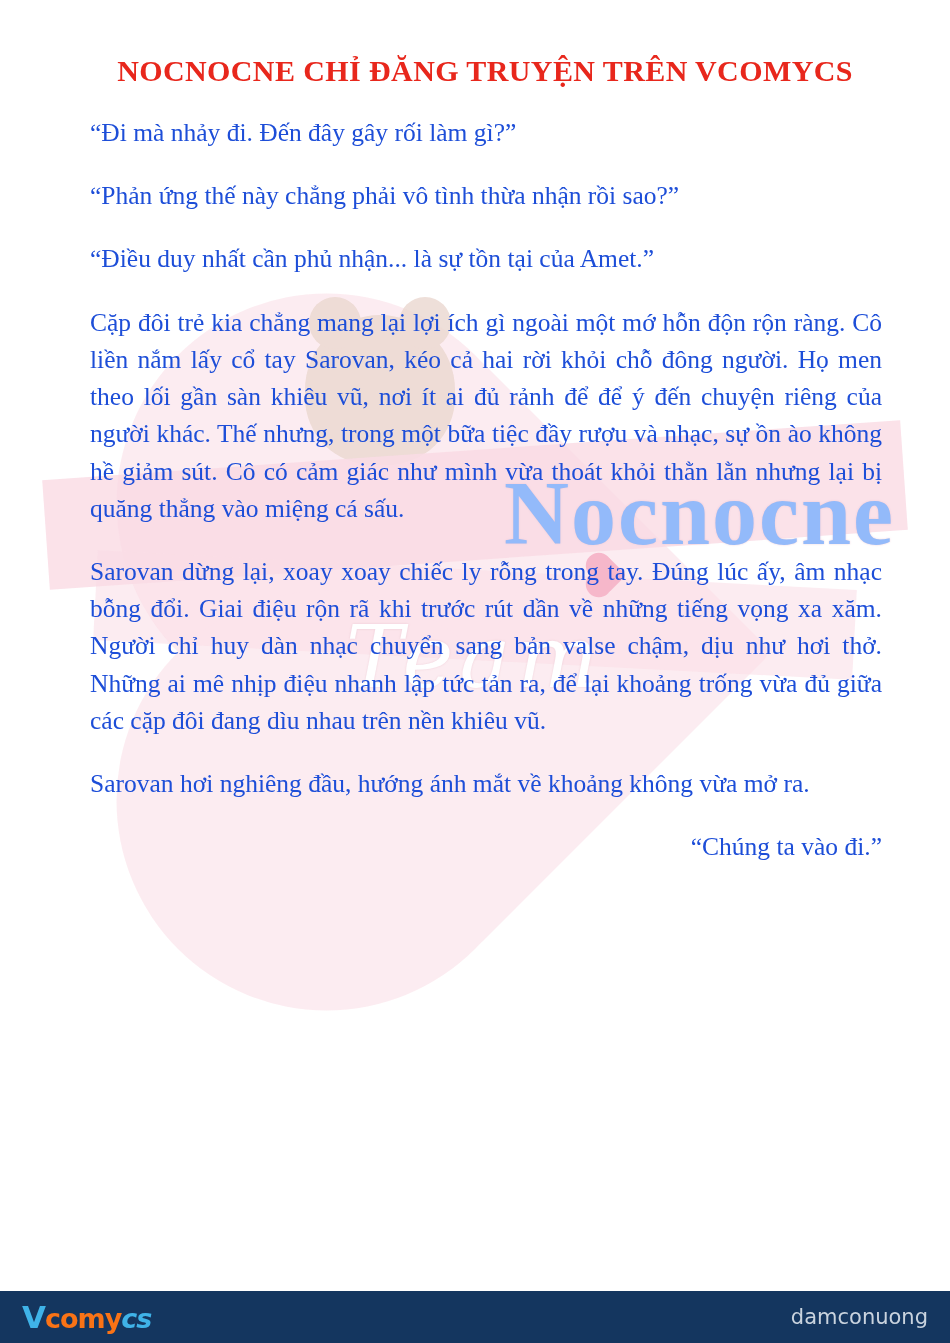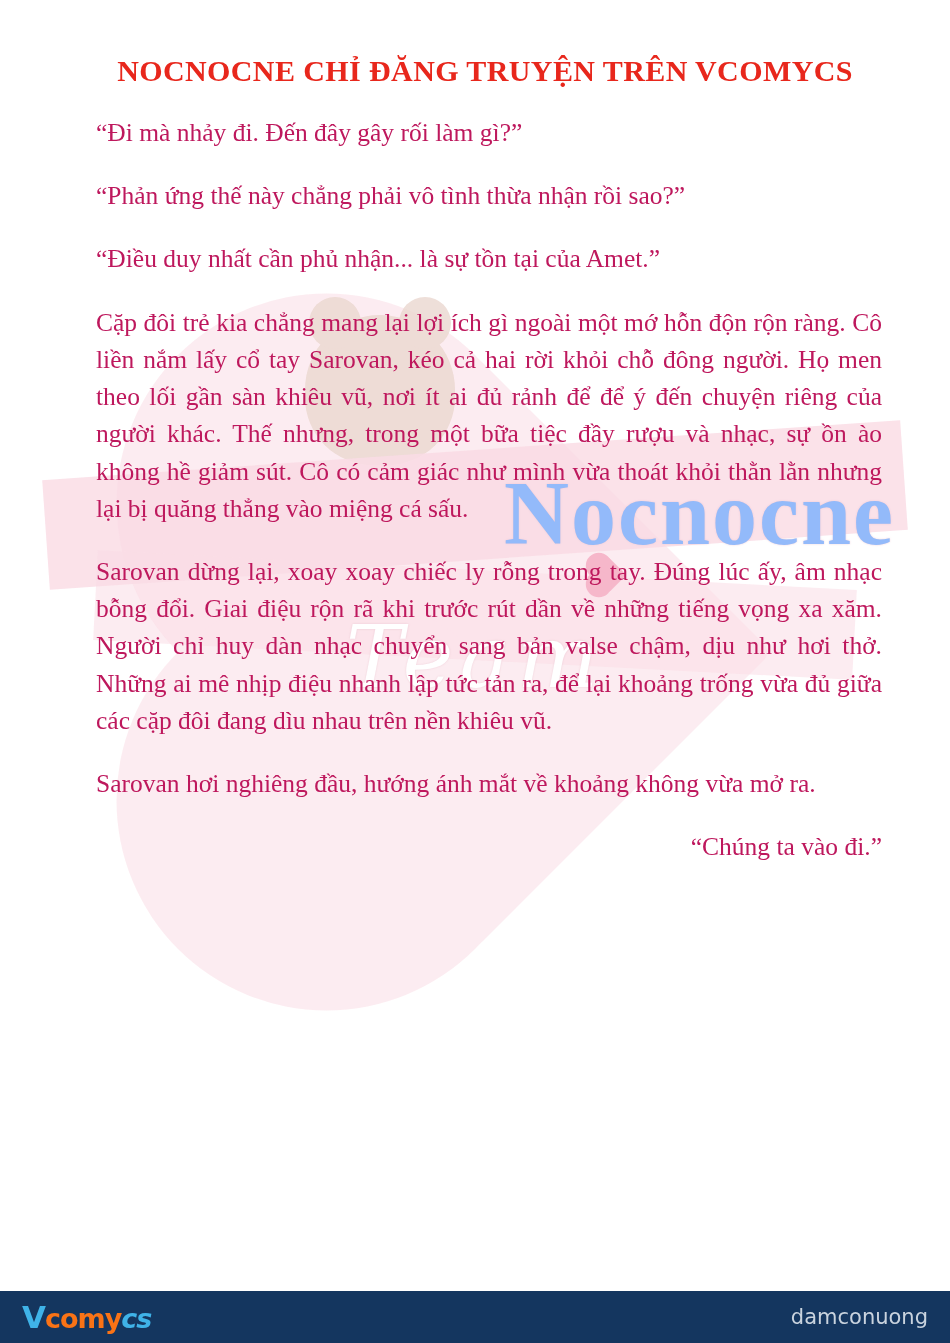--- a/index.html
+++ b/index.html
@@ -149,24 +149,24 @@
     text-align: center;
     color: #e8271c;
     font-family: "Liberation Serif", serif;
     font-weight: bold;
     font-size: 30px;
     letter-spacing: .4px;
     margin: 8px 0 26px 0;
     white-space: nowrap;
   }
   p.para {
-    margin: 0 0 26px 8px;
+    margin: 0 0 26px 2px;
     font-size: 25.5px;
     line-height: 1.46;
-    color: #be185d;
+    color: #1d4ed8;
     text-align: justify;
     font-family: "Liberation Serif", serif;
   }
   p.para:last-child { margin-bottom: 0; text-align: right; }
   p.quote { text-align: left; }
 
   
   .footer {
     position: absolute;
     left: 0;

